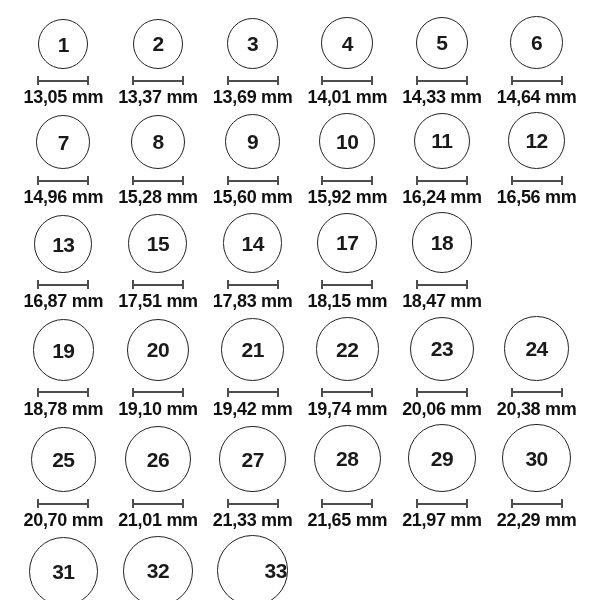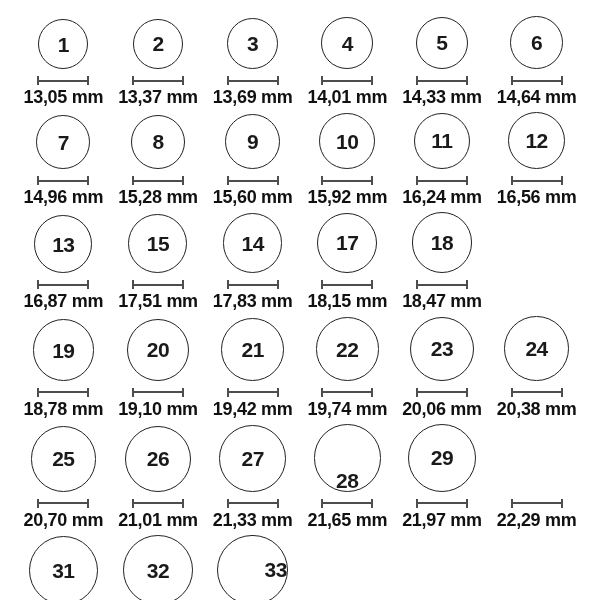--- a/index.html
+++ b/index.html
@@ -370,21 +370,21 @@
           <span class="num">27</span>
         </div>
         <div class="measure">
           <span class="tick left"></span>
           <span class="bar"></span>
           <span class="tick right"></span>
         </div>
         <div class="label">21,33 mm</div>
       </div>
       <div class="cell">
-        <div class="circle" style="width: 67.3px; height: 67.3px; align-items: flex-end;">
+        <div class="circle" style="width: 67.3px; height: 67.3px;">
           <span class="num">28</span>
         </div>
         <div class="measure">
           <span class="tick left"></span>
           <span class="bar"></span>
           <span class="tick right"></span>
         </div>
         <div class="label">21,65 mm</div>
       </div>
       <div class="cell">
@@ -392,20 +392,23 @@
           <span class="num">29</span>
         </div>
         <div class="measure">
           <span class="tick left"></span>
           <span class="bar"></span>
           <span class="tick right"></span>
         </div>
         <div class="label">21,97 mm</div>
       </div>
       <div class="cell">
+        <div class="circle" style="width: 68.6px; height: 68.6px;">
+          <span class="num">30</span>
+        </div>
         <div class="measure">
           <span class="tick left"></span>
           <span class="bar"></span>
           <span class="tick right"></span>
         </div>
         <div class="label">22,29 mm</div>
       </div>
     </div>
     <div class="row">
       <div class="cell">

